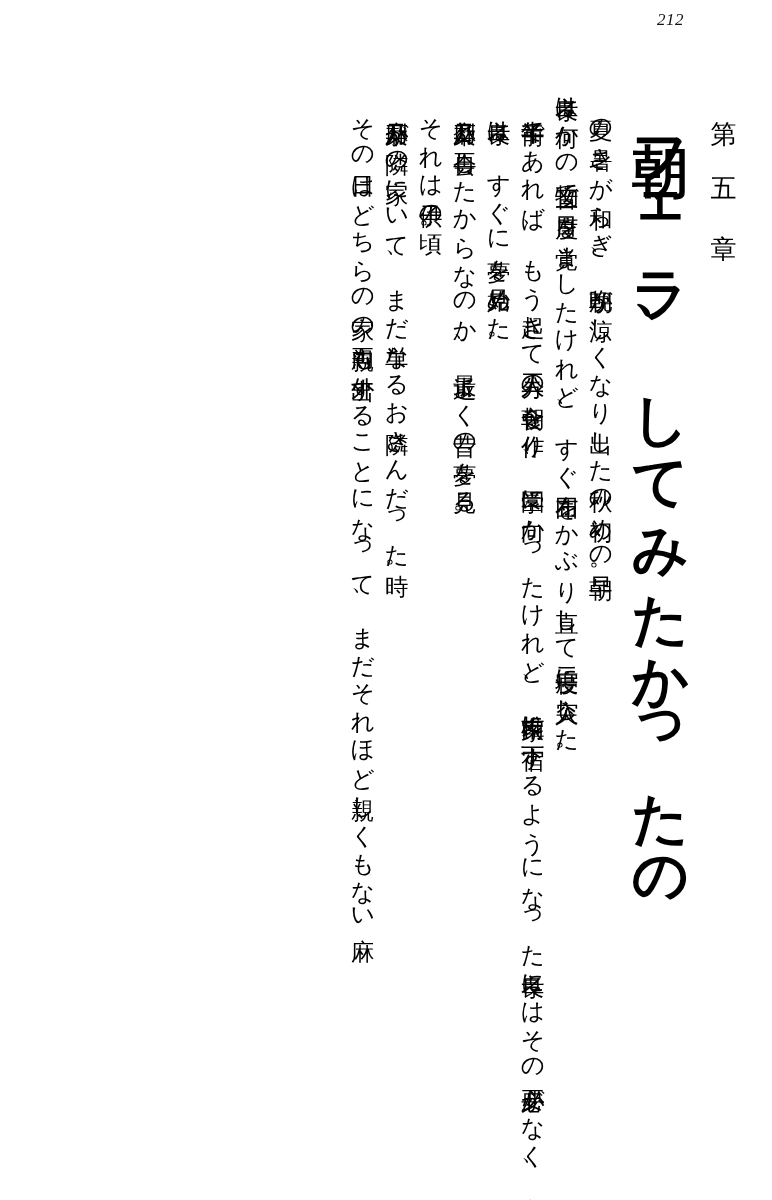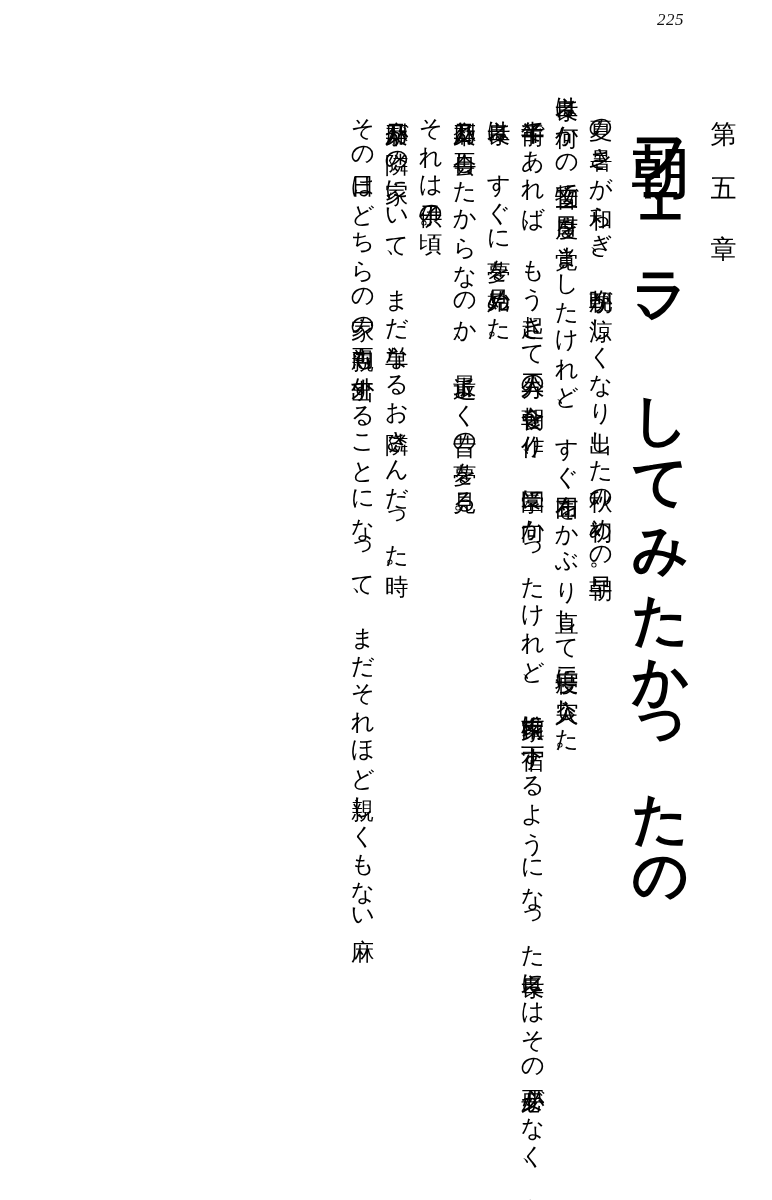--- a/index.html
+++ b/index.html
@@ -86,21 +86,21 @@
   }
   .text-columns .vcol.indent {
     padding-top: 24px;
   }
 </style>
 </head>
 <body>
 
 <div class="page">
 
-  <div class="page-number">225</div>
+  <div class="page-number">212</div>
 
   <div class="body-area">
 
     <div class="chapter-block">
       <div class="chapter-label">第 五 章</div>
       <div class="chapter-title">朝フェラ、してみたかったの</div>
     </div>
 
     <div class="text-columns">
       <div class="vcol indent">夏の暑さが和らぎ、朝晩が涼しくなり出した秋の初めの早朝。</div>

